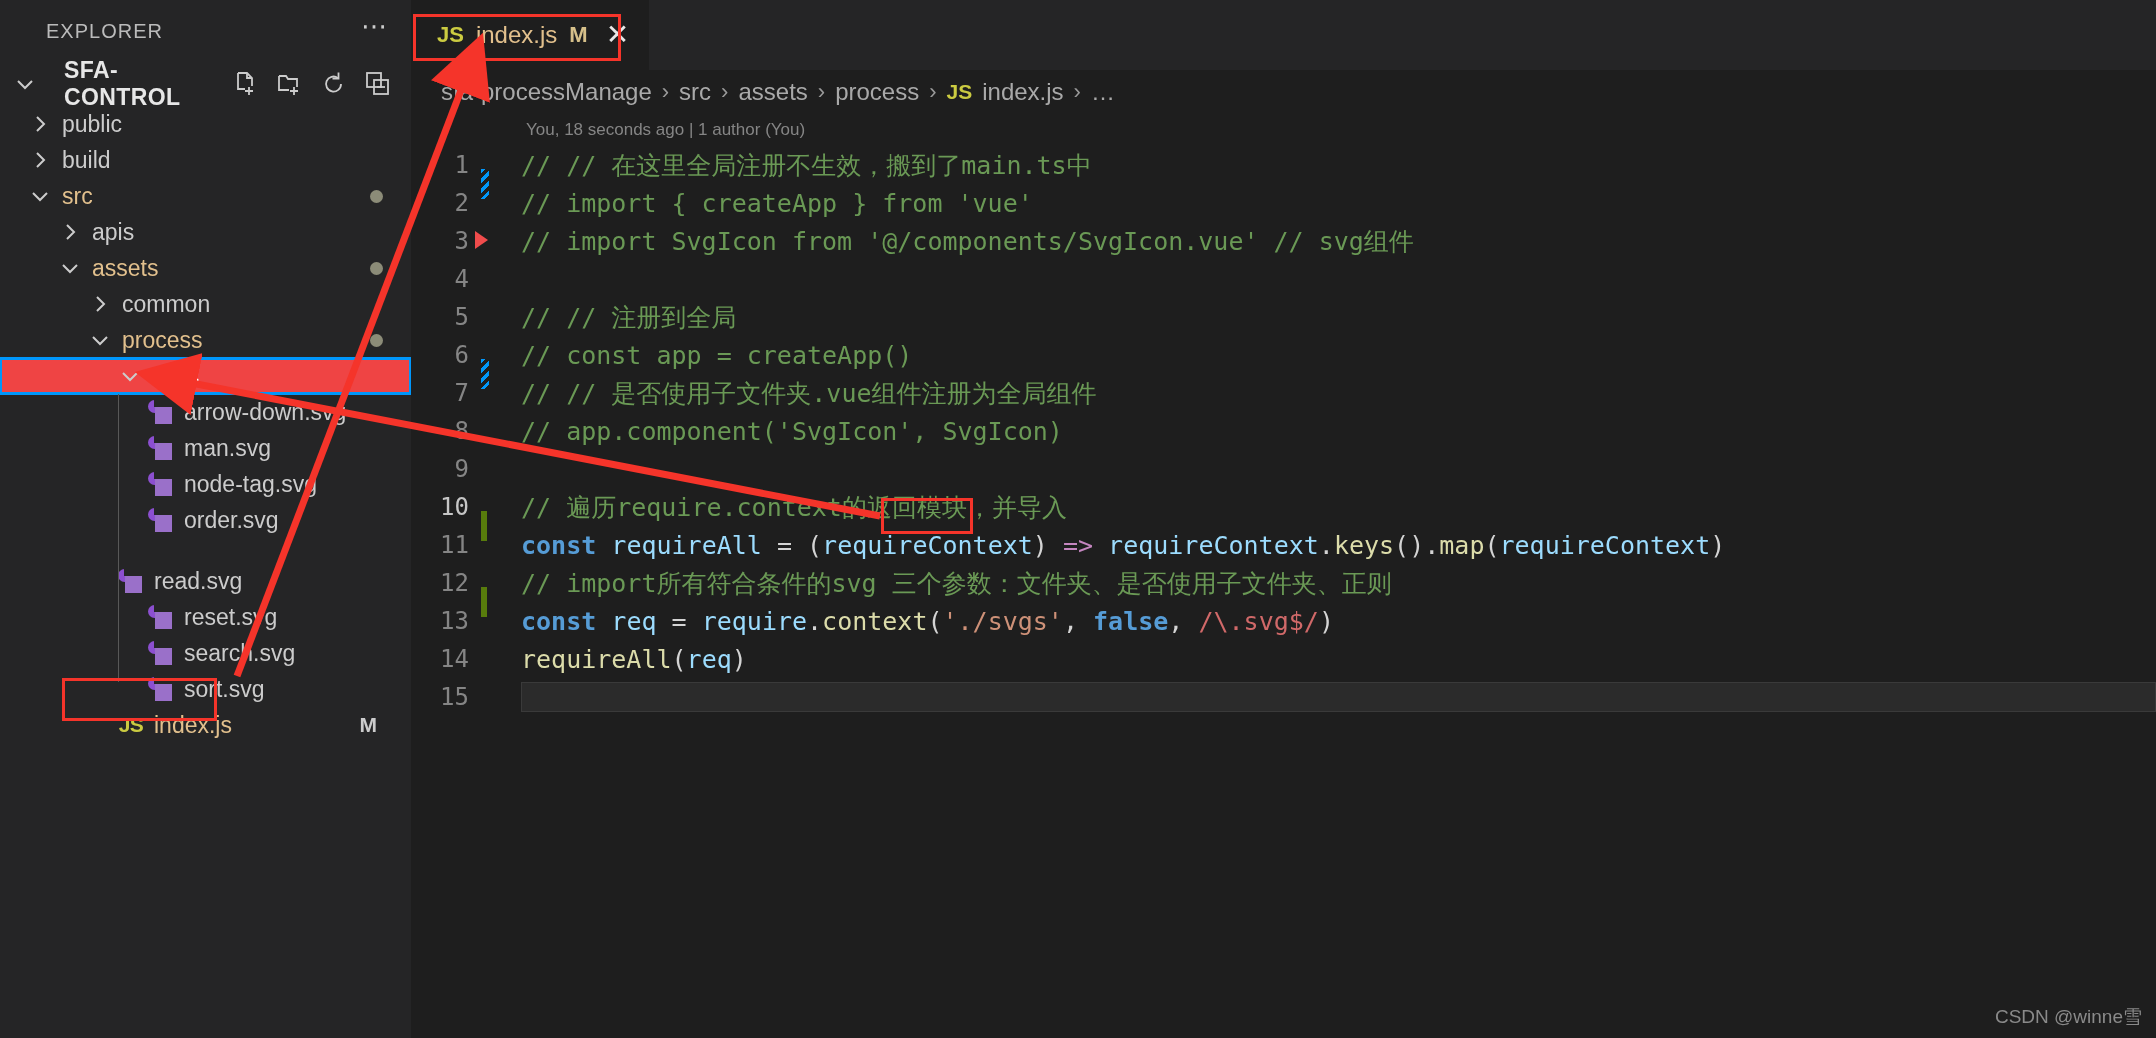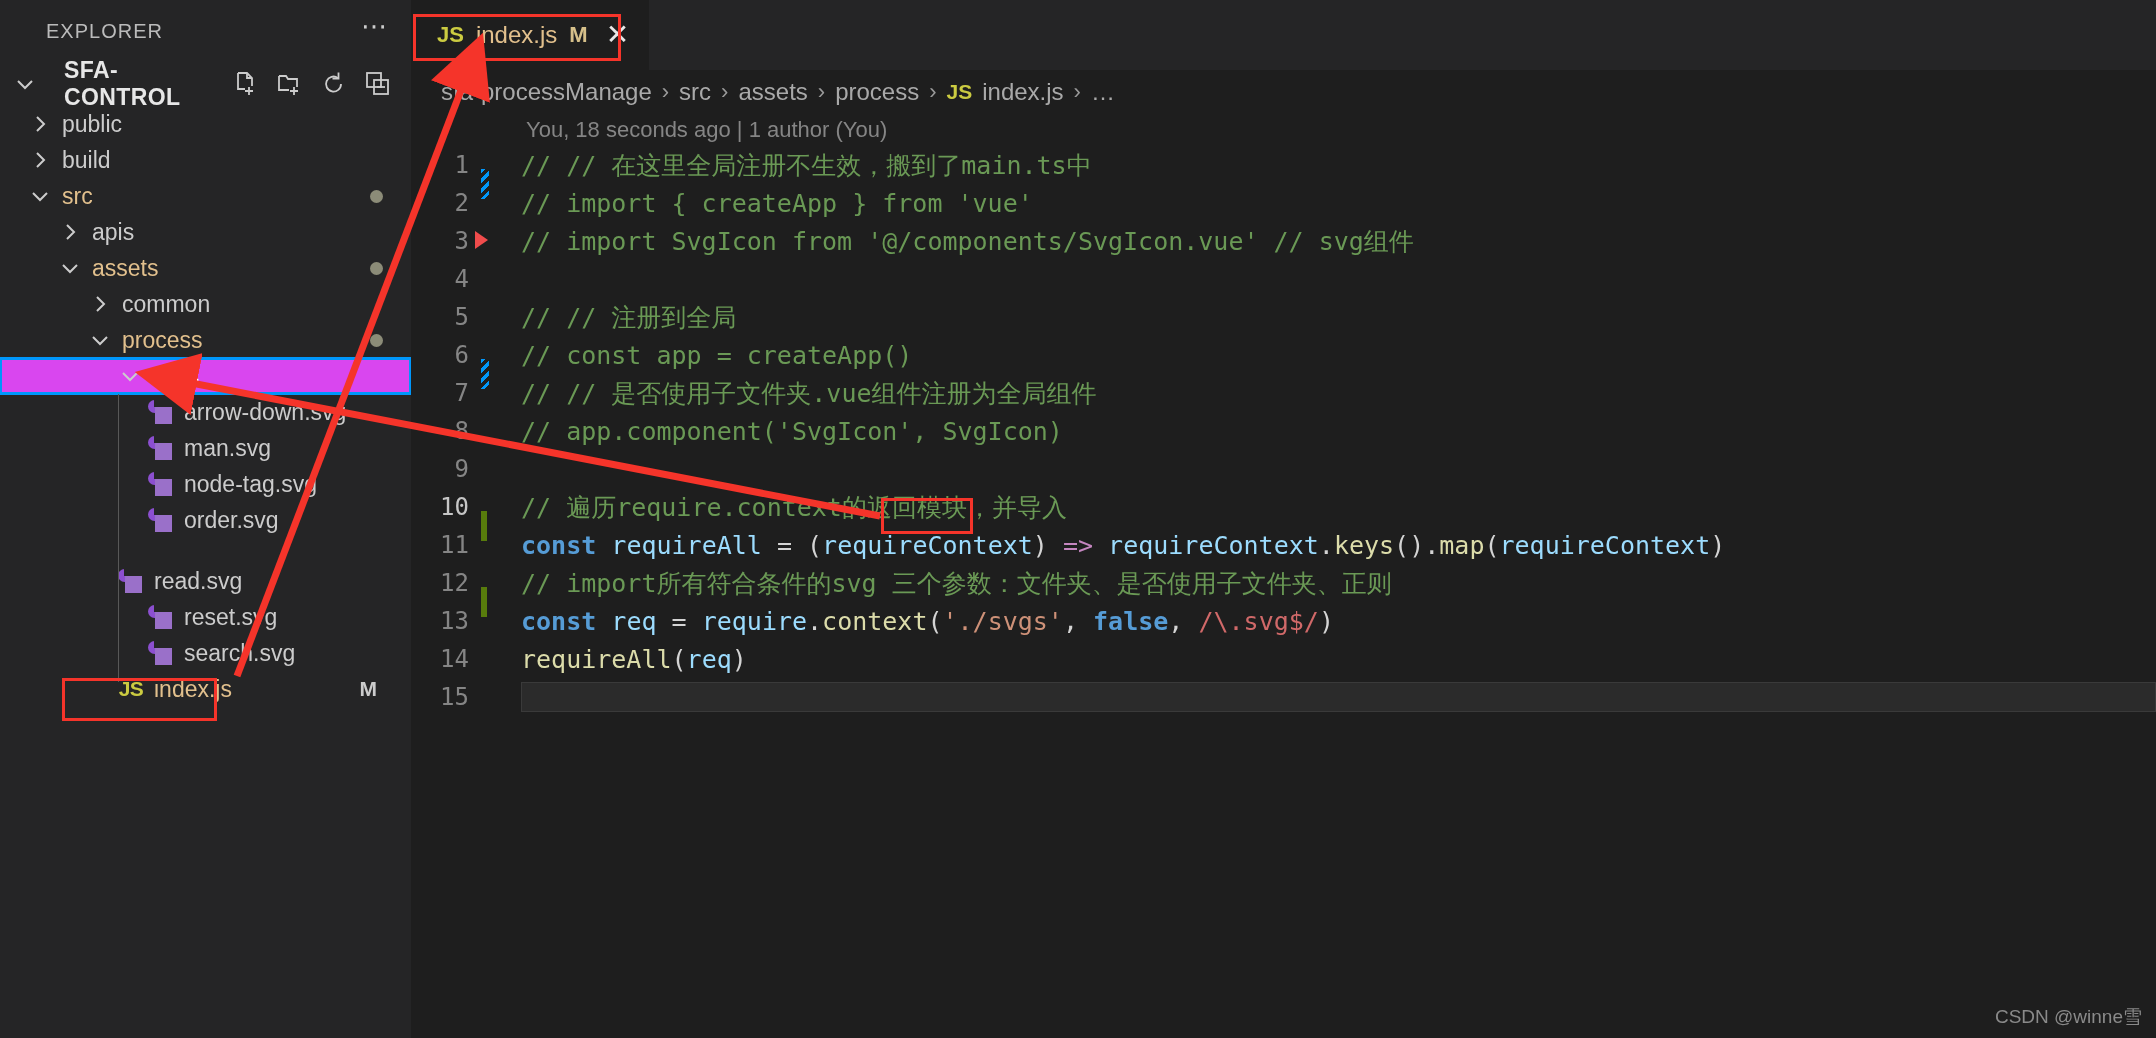--- a/index.html
+++ b/index.html
@@ -78,21 +78,21 @@
     margin-left:auto; padding-right: 34px; color:#cccccc; font-size:21px; font-weight:bold;
   }
   .row .dot-mod {
     margin-left:auto; padding-right: 28px;
   }
   .dotcircle { width:13px;height:13px;border-radius:50%;background:#8c8c78; display:block;}
   .lbl-folder-open { color: #e2c08d; }
   .lbl-plain { color: #cccccc; }
   .lbl-js { color: #e2c08d; }
   .row.selected {
-    background: #d946ef;
+    background: #ef4444;
     outline: 3px solid #0097fb;
     outline-offset: -2px;
   }
   .row.selected .label { color: #ffffff; }
   .indent-guide {
     position:absolute; top:0; bottom:0; width:1px; background:#585858;
   }
 
   
   .svgicon { position: relative; width: 26px; height: 24px; }
@@ -124,21 +124,21 @@
     height: 44px; display:flex; align-items:center;
     padding-left: 30px; color:#a9a9a9; font-size:24px; gap: 10px;
   }
   .breadcrumb .bcsep { color:#9a9a9a; font-size: 22px; }
   .breadcrumb .bcjs { color:#cbcb41; font-weight:bold; font-size:21px; }
   .breadcrumb .bcitem { color: #a9a9a9; }
   .breadcrumb .bcdots { color:#a9a9a9; letter-spacing:1px; }
 
   .blamebar {
     height: 32px; padding-left: 115px;
-    color:#858585; font-size: 22px; display:flex; align-items:center;
+    color:#858585; font-size: 17px; display:flex; align-items:center;
   }
 
   .codearea { position:relative; font-family:"DejaVu Sans Mono", monospace; font-size: 25px; }
   .codeline {
     height: 38px; display:flex; align-items:center; position:relative;
   }
   .gutter {
     width: 62px; flex:0 0 62px;
     text-align:right; color:#858585; font-size:24px;
     font-family:"DejaVu Sans Mono", monospace;
@@ -367,20 +367,30 @@
         <div class="row" style="padding-left: 144px;">
           <span class="fileicon">
             <span class="svgicon">
               <span class="pac"></span>
               <span class="pacnotch"></span>
               <span class="sq"></span>
             </span>
           </span>
           <span class="label lbl-plain">search.svg</span>
         </div>
+        <div class="row" style="padding-left: 144px;">
+          <span class="fileicon">
+            <span class="svgicon">
+              <span class="pac"></span>
+              <span class="pacnotch"></span>
+              <span class="sq"></span>
+            </span>
+          </span>
+          <span class="label lbl-plain">sort.svg</span>
+        </div>
         <div class="row" style="padding-left: 114px;">
           <span class="fileicon">
             <span class="jsicon">JS</span>
           </span>
           <span class="label lbl-js">index.js</span>
           <span class="badge">M</span>
         </div>
         <div class="indent-guide" style="left: 118px; top: 288px; height: 288px; bottom: auto;"></div>
       </div>
 

